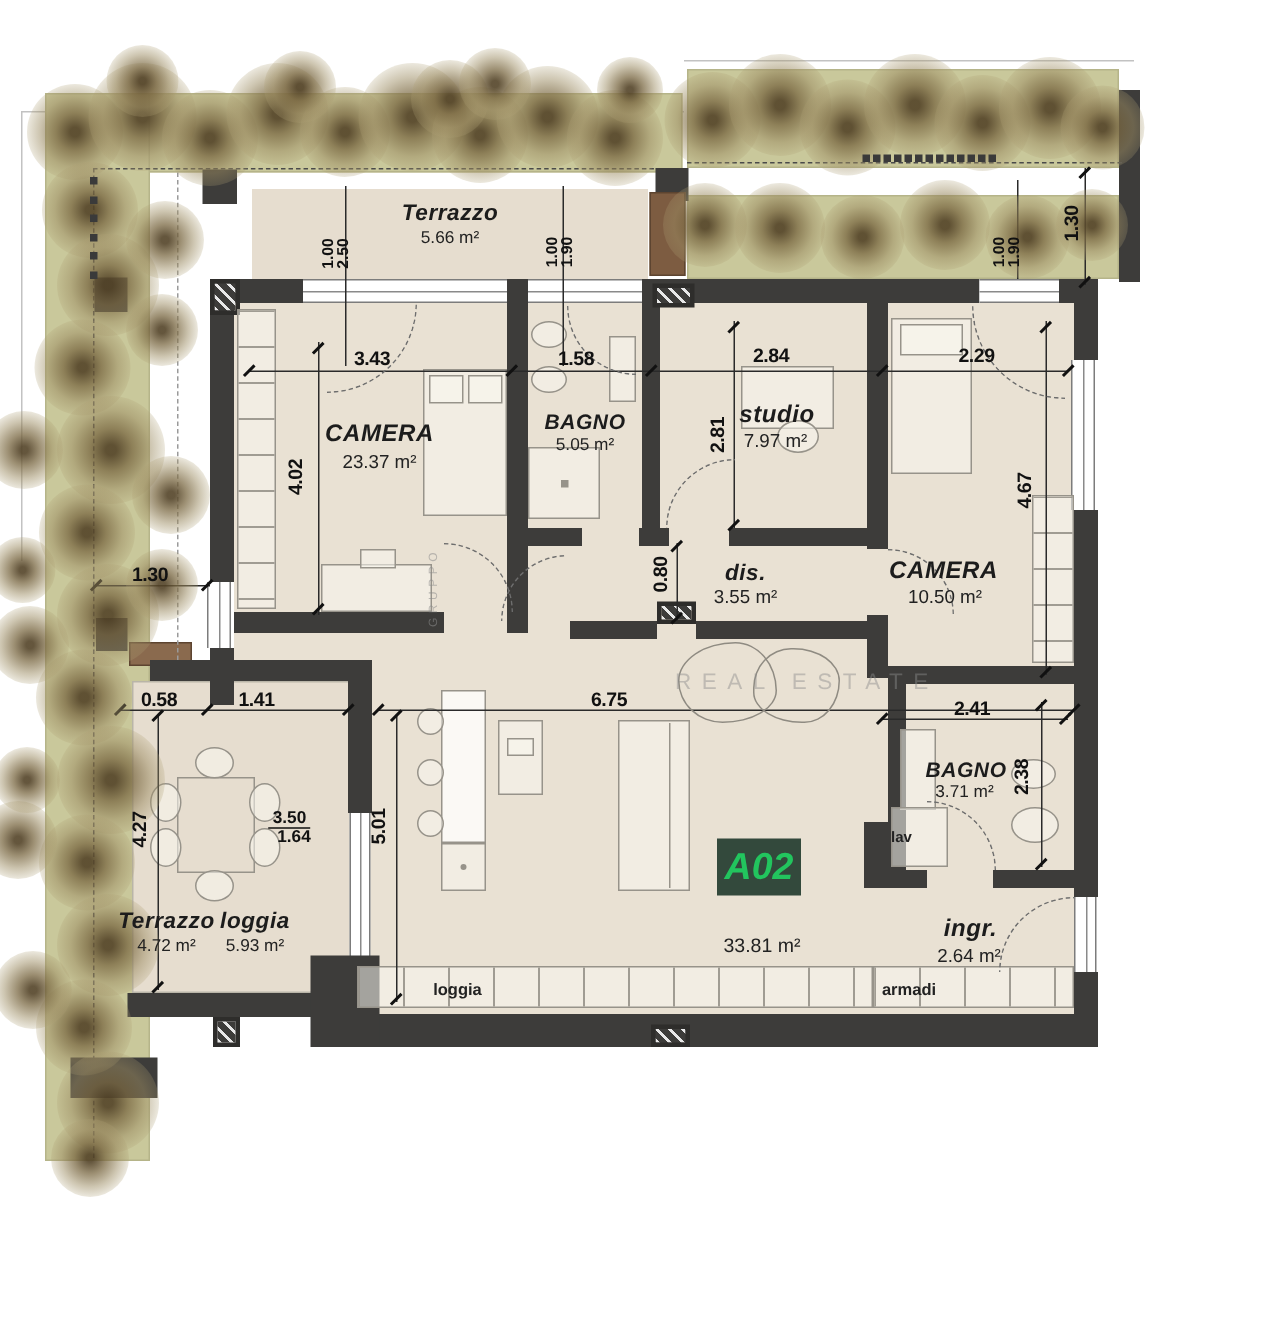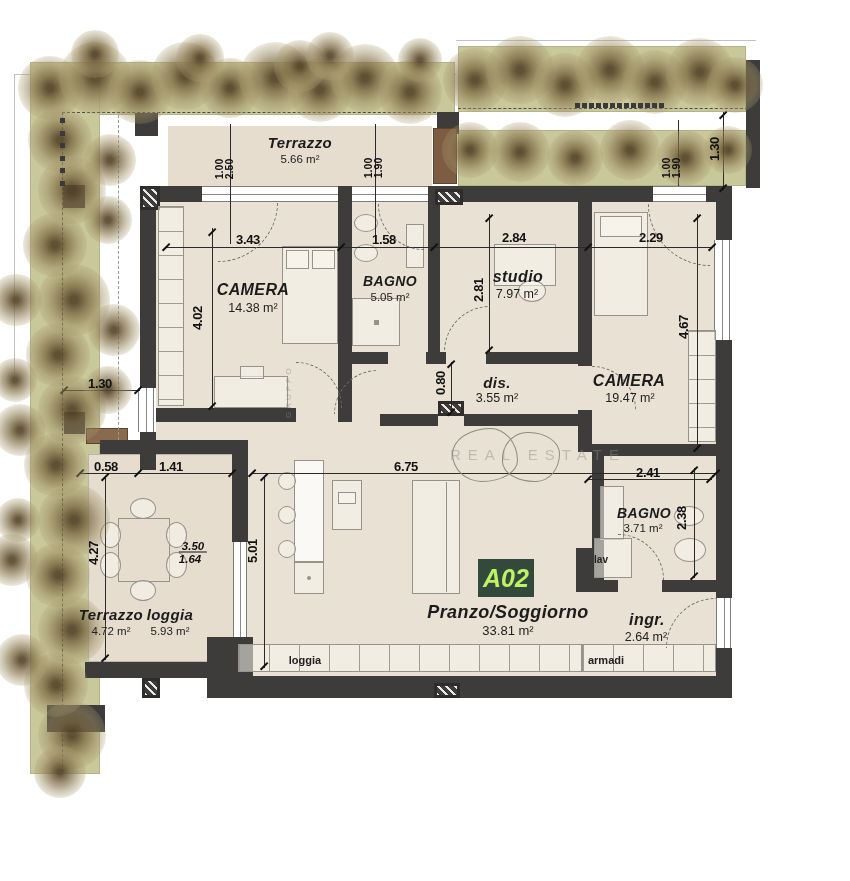--- a/index.html
+++ b/index.html
@@ -24,39 +24,39 @@
   .dash2-v{position:absolute;border-left:1px dashed #9a9a9a;}
   .post{position:absolute;width:5px;height:5px;background:#3a3a3a;}
   .tree{position:absolute;border-radius:50%;pointer-events:none;
         background:radial-gradient(circle,rgba(84,68,40,.9) 0 7%,rgba(122,104,66,.75) 28%,rgba(156,140,98,.5) 52%,rgba(178,164,120,.22) 72%,rgba(178,164,120,0) 78%);}
   .dim{position:absolute;transform:translate(-50%,-50%);font-weight:bold;font-size:13px;color:#111;
        letter-spacing:-.3px;white-space:nowrap;z-index:30;}
   .dim.rot{transform:translate(-50%,-50%) rotate(-90deg);}
   .dim2{position:absolute;transform:translate(-50%,-50%) rotate(-90deg);font-weight:bold;font-size:10.5px;
         line-height:10px;color:#111;text-align:center;white-space:nowrap;z-index:30;}
   .frac{position:absolute;transform:translate(-50%,-50%);font-weight:bold;font-size:11.5px;line-height:12px;
-        color:#111;text-align:left;z-index:30;font-style:italic;}
+        color:#111;text-align:right;z-index:30;}
   .frac .top{border-bottom:1.4px solid #111;padding:0 3px;}
   .roomname{position:absolute;transform:translate(-50%,-50%);font-style:italic;font-weight:bold;font-size:16px;
             color:#1c1c1c;letter-spacing:.4px;white-space:nowrap;z-index:25;}
   .roomarea{position:absolute;transform:translate(-50%,-50%);font-size:12.5px;color:#222;white-space:nowrap;z-index:25;}
   .small-label{position:absolute;transform:translate(-50%,-50%);font-weight:bold;font-size:11px;color:#222;z-index:25;}
   .furn{position:absolute;border:1.2px solid #97938a;background:rgba(250,247,240,.55);box-sizing:border-box;}
   .furn.round{border-radius:50%;}
   .seg-v{background:rgba(250,247,240,.55) repeating-linear-gradient(to bottom,rgba(151,147,138,.9) 0 1px,transparent 1px 24px);}
   .seg-h{background:rgba(250,247,240,.55) repeating-linear-gradient(to right,rgba(151,147,138,.9) 0 1px,transparent 1px 30px);}
   .arc{position:absolute;border:1.3px dashed #6e6e6e;border-radius:50%;box-sizing:border-box;z-index:20;}
   .q-br{clip-path:polygon(50% 50%,102% 50%,102% 102%,50% 102%);}
   .q-bl{clip-path:polygon(-2% 50%,50% 50%,50% 102%,-2% 102%);}
   .q-tl{clip-path:polygon(-2% -2%,50% -2%,50% 50%,-2% 50%);}
   .q-tr{clip-path:polygon(50% -2%,102% -2%,102% 50%,50% 50%);}
   .blob{position:absolute;border:1px solid #8f8b82;background:transparent;z-index:18;}
   #badge{position:absolute;left:478px;top:559px;width:56px;height:38px;background:#33493c;z-index:60;
          display:flex;align-items:center;justify-content:center;}
-  #badge span{font-style:italic;font-weight:bold;font-size:25px;color:#bef264;letter-spacing:0;}
+  #badge span{font-style:italic;font-weight:bold;font-size:25px;color:#22c55e;letter-spacing:0;}
   .wm-brand{position:absolute;left:318px;top:386px;font-weight:bold;font-size:84px;letter-spacing:-2px;
             color:rgba(130,130,130,.26);z-index:50;pointer-events:none;font-style:normal;}
   .wm-tag{position:absolute;left:450px;top:446px;font-size:15px;letter-spacing:7px;color:rgba(140,140,140,.45);
           z-index:50;pointer-events:none;}
   .wm-side{position:absolute;left:284px;top:418px;font-size:8px;letter-spacing:3px;color:rgba(140,140,140,.55);
            transform:rotate(-90deg);transform-origin:left top;z-index:50;pointer-events:none;}
   .propline{position:absolute;background:#c2c2c2;}
 </style>
 </head>
 <body>
@@ -239,35 +239,34 @@
   <div class="tick" style="left:694px;top:576px;"></div>
   <div class="tick" style="left:64px;top:390px;"></div>
   <div class="tick" style="left:138px;top:390px;"></div>
   <div class="tick" style="left:723px;top:115px;"></div>
   <div class="tick" style="left:723px;top:188px;"></div>
 
   <div class="roomname" style="left:300px;top:142px;font-size:15px;">Terrazzo</div>
   <div class="roomarea" style="left:300px;top:159px;font-size:11.5px;">5.66 m²</div>
 
   <div class="roomname" style="left:253px;top:290px;">CAMERA</div>
-  <div class="roomarea" style="left:253px;top:308px;">14.38 m²</div>
+  <div class="roomarea" style="left:253px;top:308px;">23.37 m²</div>
 
   <div class="roomname" style="left:390px;top:281px;font-size:14px;">BAGNO</div>
   <div class="roomarea" style="left:390px;top:297px;font-size:11.5px;">5.05 m²</div>
 
   <div class="roomname" style="left:518px;top:277px;">studio</div>
   <div class="roomarea" style="left:517px;top:294px;">7.97 m²</div>
 
   <div class="roomname" style="left:629px;top:381px;">CAMERA</div>
-  <div class="roomarea" style="left:630px;top:398px;">19.47 m²</div>
+  <div class="roomarea" style="left:630px;top:398px;">10.50 m²</div>
 
   <div class="roomname" style="left:497px;top:382px;font-size:15px;">dis.</div>
   <div class="roomarea" style="left:497px;top:398px;">3.55 m²</div>
 
-  <div class="roomname" style="left:508px;top:612px;font-size:18px;">Pranzo/Soggiorno</div>
   <div class="roomarea" style="left:508px;top:630px;font-size:13px;">33.81 m²</div>
 
   <div class="roomname" style="left:644px;top:513px;font-size:14px;">BAGNO</div>
   <div class="roomarea" style="left:643px;top:528px;font-size:11.5px;">3.71 m²</div>
 
   <div class="roomname" style="left:647px;top:620px;">ingr.</div>
   <div class="roomarea" style="left:646px;top:637px;">2.64 m²</div>
 
   <div class="roomname" style="left:111px;top:614px;font-size:15px;">Terrazzo</div>
   <div class="roomarea" style="left:111px;top:631px;font-size:11.5px;">4.72 m²</div>

